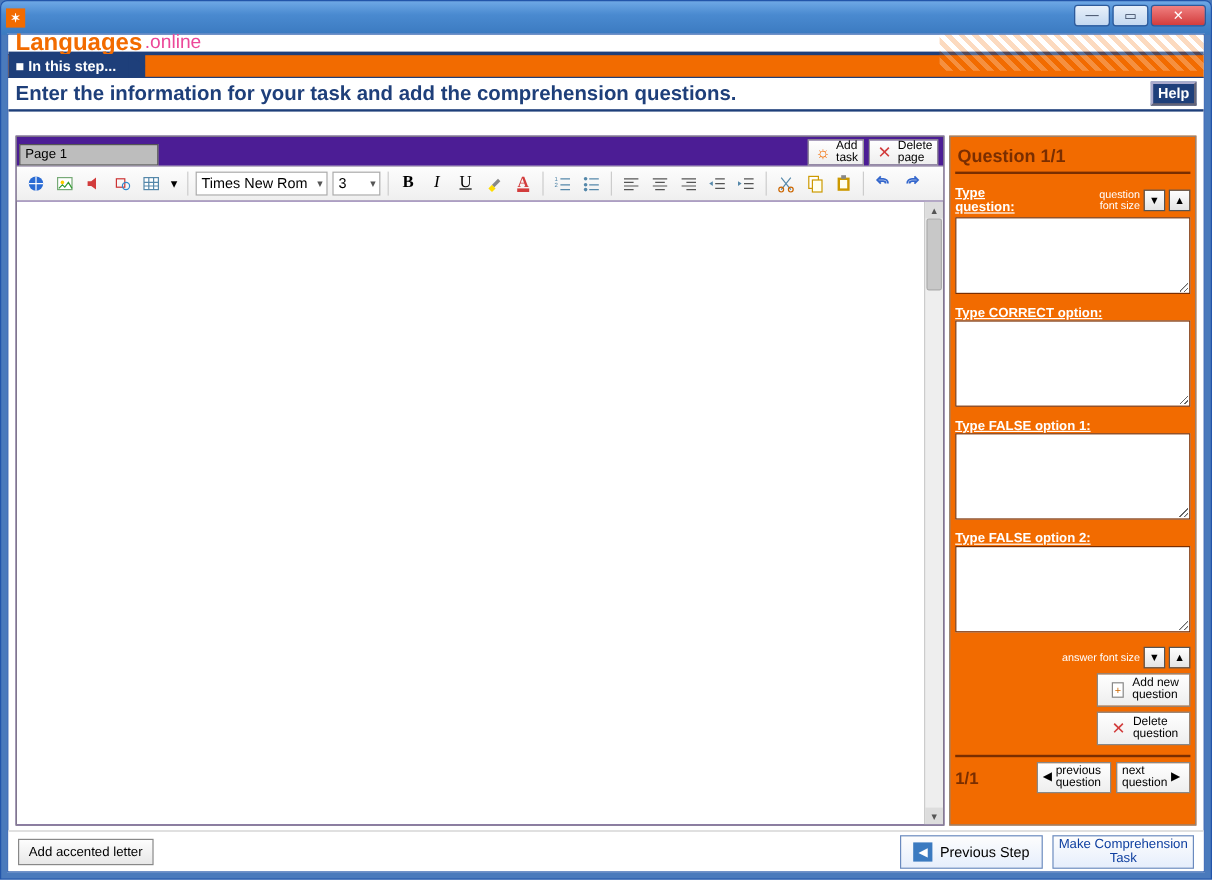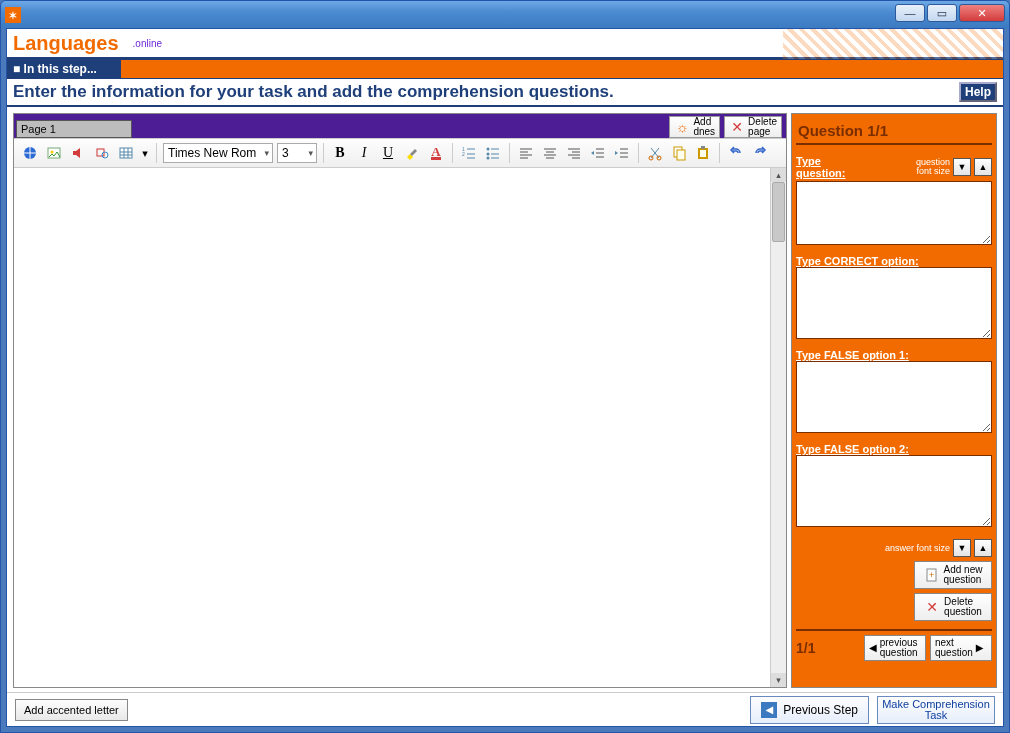--- a/index.html
+++ b/index.html
@@ -44,29 +44,29 @@
   }
   .win-btn.close { background: linear-gradient(#f08080,#d23c3c); color:#fff; width: 46px; }
   .client {
     position: absolute;
     top: 28px; left: 6px; right: 6px; bottom: 6px;
     background: #fff;
     border: 1px solid #2255aa;
   }
   
   .brand-row {
-    height: 30px;
+    height: 16px;
     background: #fff;
     border-bottom: 2px solid #1e3f7a;
     display:flex; align-items:center;
     padding-left: 6px;
     text-align: center;
   }
   .brand-row .brand1 { color:#f26b00; font-weight:bold; font-size:20px; font-family: Arial; }
-  .brand-row .brand2 { color:#6d28d9; font-size:10px; margin-left:14px; }
+  .brand-row .brand2 { color:#ec4899; font-size:16px; margin-left:2px; }
   .brand-stripe {
     position:absolute; right:0; top:0; width:220px; height:30px;
     background: repeating-linear-gradient(45deg,#f26b00 0 4px,#fff 4px 8px);
     opacity:0.25;
   }
   .step-row {
     height: 20px;
     background: #f26b00;
     display:flex; align-items:center;
     border-top:1px solid #1e3f7a;
@@ -240,21 +240,21 @@
 
   <div class="main">
 
     <div class="editor-pane">
       <div class="tab-row">
         <div class="page-tab">Page 1</div>
         <div class="page-btns">
           <div class="page-btn">
             <span class="icon" style="color:#f26b00;">☼</span>
             <span style="white-space:pre;">Add
-dnes</span>
+task</span>
           </div>
           <div class="page-btn">
             <span class="icon" style="color:#d23c3c;">✕</span>
             <span style="white-space:pre;">Delete
 page</span>
           </div>
         </div>
       </div>
 
       <div class="toolbar">

